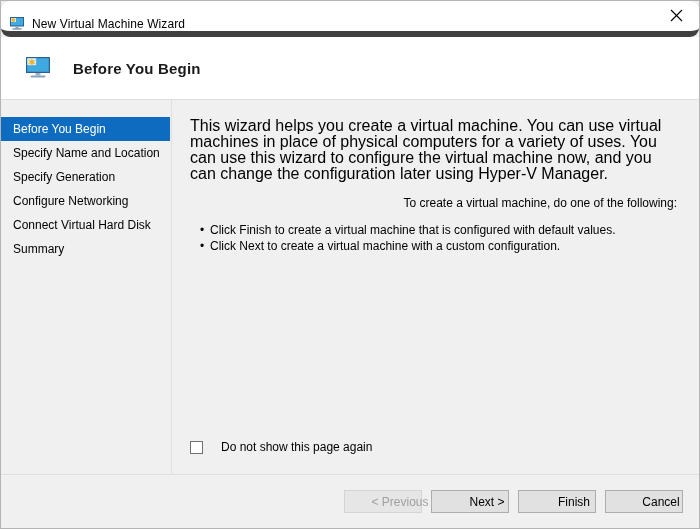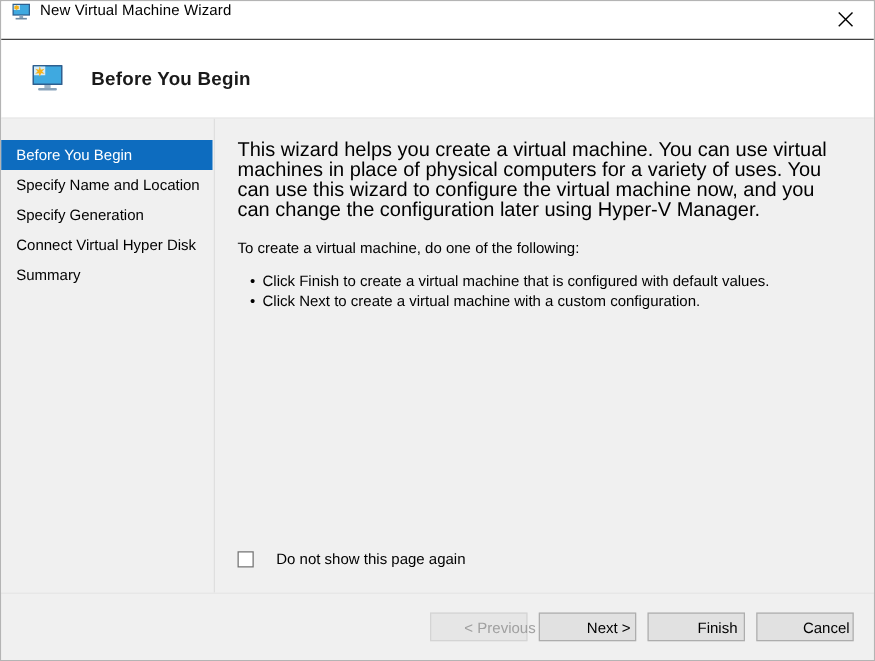--- a/index.html
+++ b/index.html
@@ -26,23 +26,24 @@
     display: flex;
     flex-direction: column;
   }
 
   
   #titlebar {
     position: relative;
     height: 30px;
     flex: 0 0 30px;
     background: #ffffff;
-    border-bottom: 1px solid #404040;
-    display: flex;
-    align-items: flex-start;
+    border-bottom: 6px solid #404040;
+    display: flex;
+    align-items: flex-end;
+    border-radius: 9px;
   }
   #titlebar-icon {
     width: 16px;
     height: 16px;
     margin-left: 8px;
     margin-right: 7px;
     flex: 0 0 16px;
     position: relative;
   }
   #titlebar-title {
@@ -137,20 +138,21 @@
     line-height: 16px;
     color: #000000;
     margin: 0 0 13px 0;
     max-width: 482px;
   }
   #instruction-line {
     font-size: 12px;
     line-height: 16px;
     color: #000000;
     margin: 0 0 11px 0;
+    text-align: right;
   }
   #bullet-list {
     margin: 0;
     padding: 0;
     list-style: none;
   }
   #bullet-list li {
     font-size: 12px;
     line-height: 16px;
     color: #000000;
@@ -259,21 +261,22 @@
     </span>
     <span id="header-title">Before You Begin</span>
   </div>
 
   <div id="body">
 
     <div id="sidebar">
       <div class="nav-item selected">Before You Begin</div>
       <div class="nav-item">Specify Name and Location</div>
       <div class="nav-item">Specify Generation</div>
-      <div class="nav-item">Connect Virtual Hyper Disk</div>
+      <div class="nav-item">Configure Networking</div>
+      <div class="nav-item">Connect Virtual Hard Disk</div>
       <div class="nav-item">Summary</div>
     </div>
 
     <div id="content">
       <p id="intro-paragraph">This wizard helps you create a virtual machine. You can use virtual machines in place of physical computers for a variety of uses. You can use this wizard to configure the virtual machine now, and you can change the configuration later using Hyper-V Manager.</p>
       <p id="instruction-line">To create a virtual machine, do one of the following:</p>
       <ul id="bullet-list">
         <li>Click Finish to create a virtual machine that is configured with default values.</li>
         <li>Click Next to create a virtual machine with a custom configuration.</li>
       </ul>

